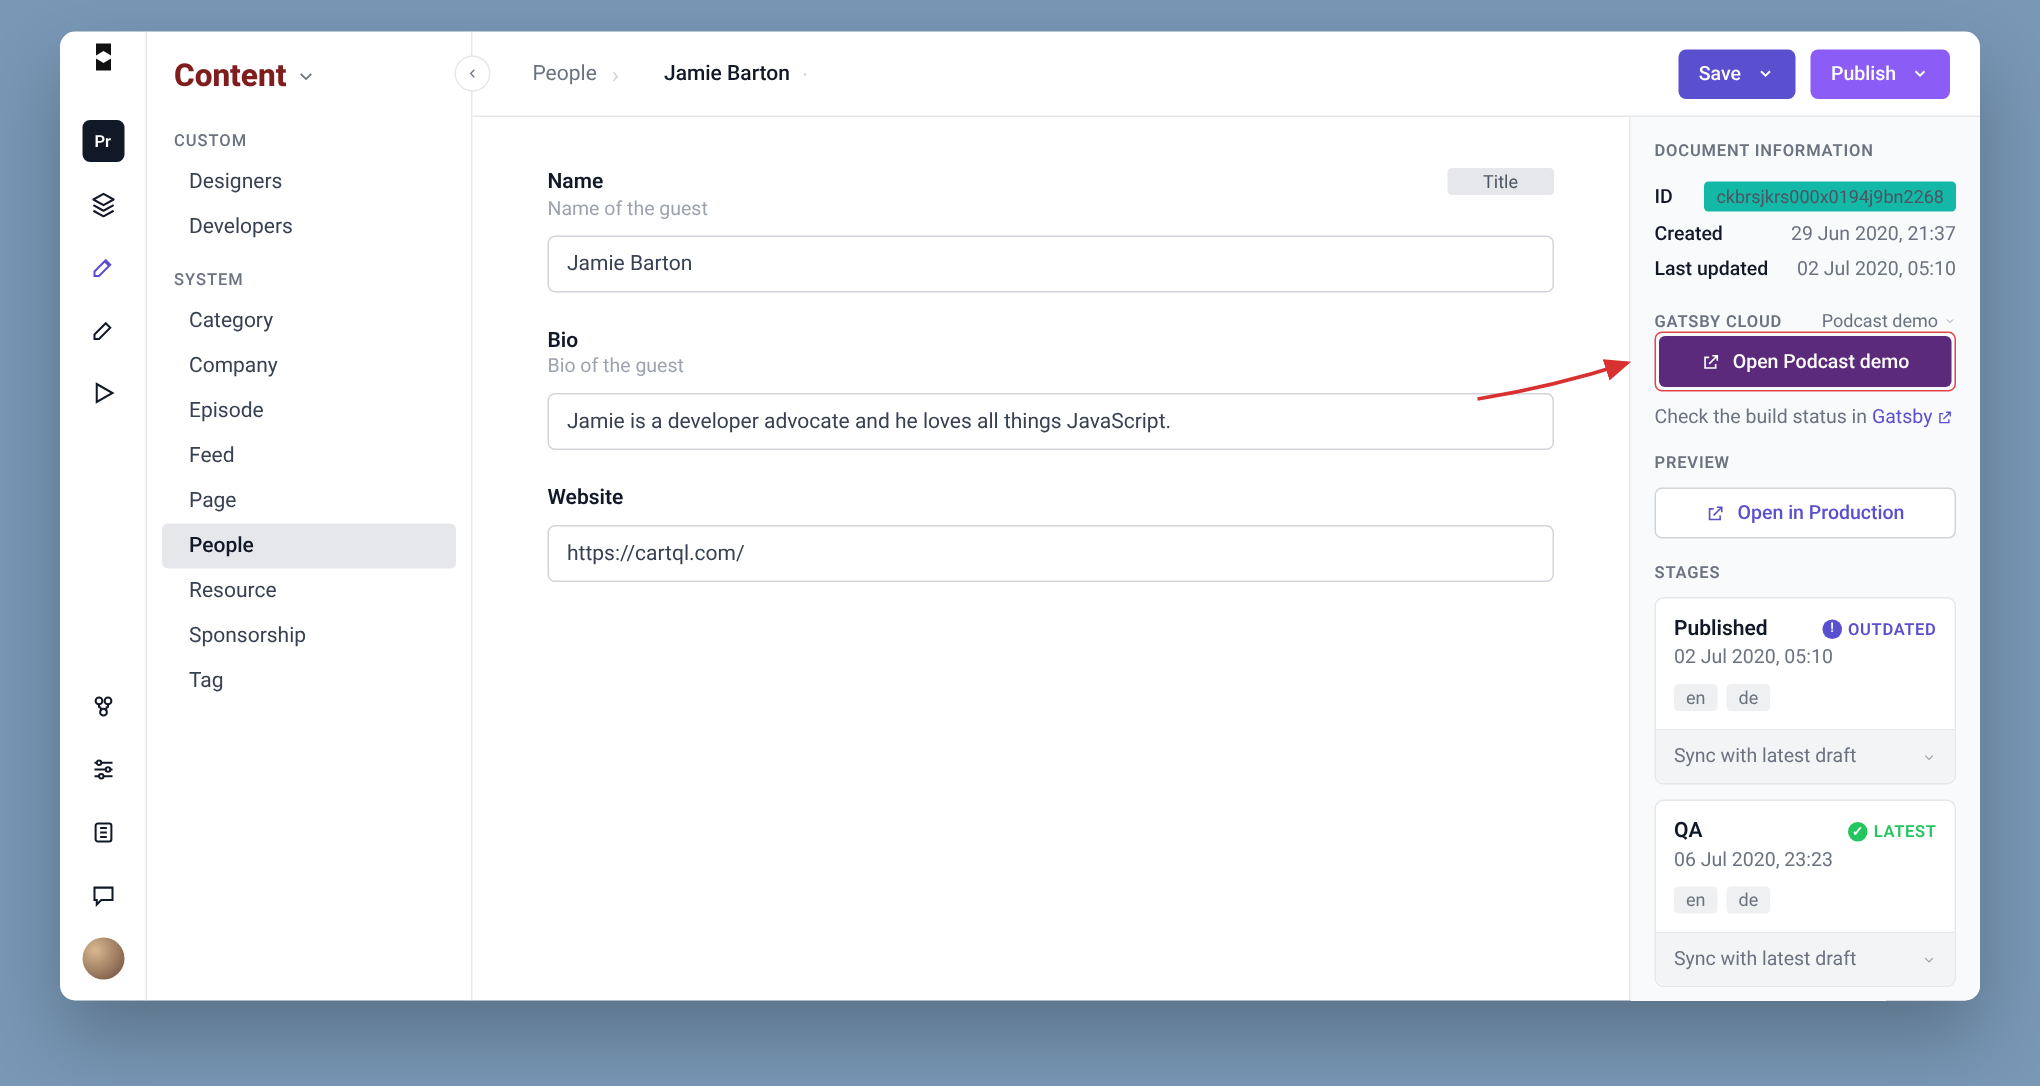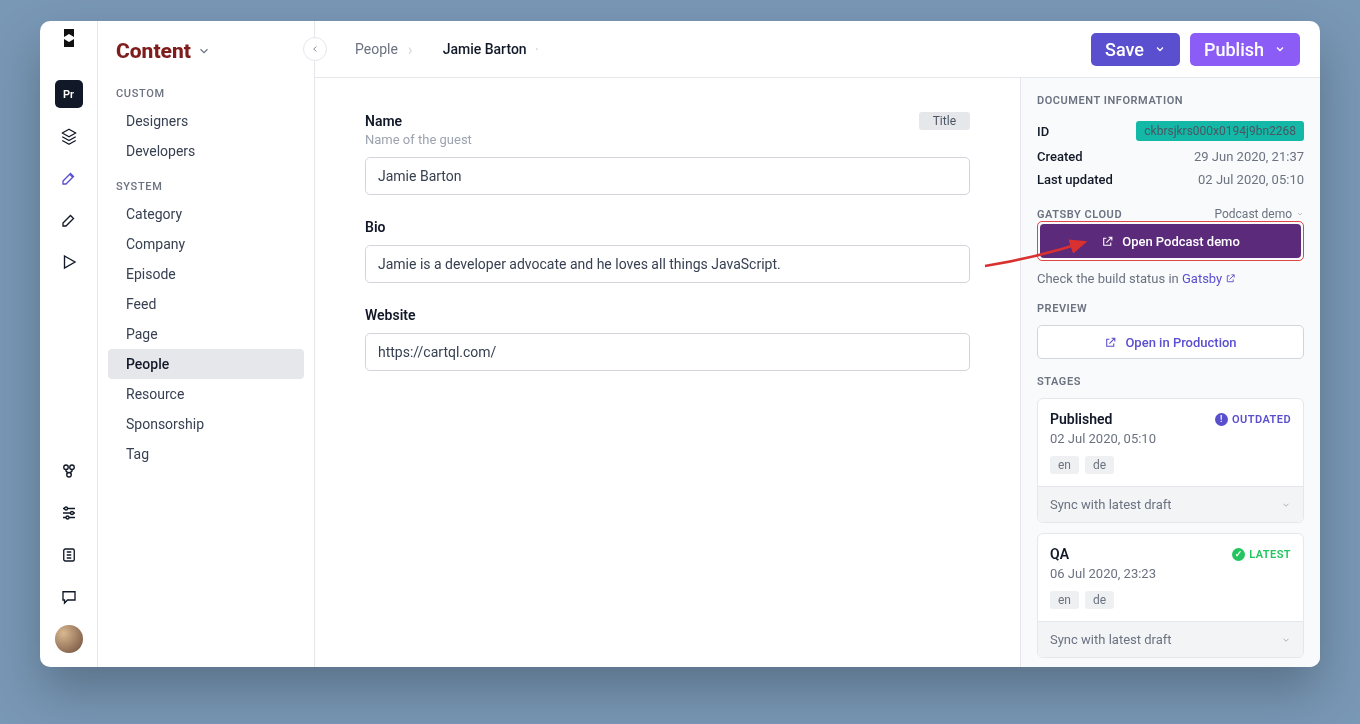--- a/index.html
+++ b/index.html
@@ -25,36 +25,36 @@
 
 
 .main { flex: 1; display: flex; flex-direction: column; }
 .topbar { height: 57px; border-bottom: 1px solid #e5e7eb; display: flex; align-items: center; padding: 0 20px; gap: 10px; position: relative; }
 .collapse-btn { width: 24px; height: 24px; border: 1px solid #e5e7eb; border-radius: 50%; display: flex; align-items: center; justify-content: center; position: absolute; left: -12px; background: #fff; cursor: pointer; }
 .collapse-btn svg { width: 10px; height: 10px; stroke: #6b7280; }
 .crumb { color: #6b7280; font-size: 14px; cursor: pointer; margin-left: 20px; }
 .crumb.cur { color: #111827; font-weight: 500; }
 .crumb-sep { color: #d1d5db; }
 .topbar .grow { flex: 1; }
-.btn { height: 33px; border: none; border-radius: 5px; padding: 0 14px; font-size: 18px; font-weight: 500; cursor: pointer; display: inline-flex; align-items: center; gap: 10px; color: #fff; }
+.btn { height: 33px; border: none; border-radius: 5px; padding: 0 14px; font-size: 13px; font-weight: 500; cursor: pointer; display: inline-flex; align-items: center; gap: 10px; color: #fff; }
 .btn.save { background: #5a4fcf; }
 .btn.publish { background: #8b5cf6; }
 .btn svg { width: 12px; height: 12px; stroke: currentColor; }
 
 .body { flex: 1; display: flex; overflow: hidden; }
 .form { flex: 1; padding: 34px 50px; overflow-y: auto; }
 .field { margin-bottom: 24px; }
 .field-head { display: flex; justify-content: space-between; align-items: center; }
 .field-label { font-size: 14px; font-weight: 600; color: #111827; }
-.field-badge { background: #e5e7eb; color: #4b5563; font-size: 12px; padding: 2px 14px; border-radius: 3px; }
+.field-badge { background: #e5e7eb; color: #4b5563; font-size: 12px; padding: 2px 24px; border-radius: 3px; }
 .field-hint { font-size: 13px; color: #9ca3af; margin-top: 2px; }
 .field input { width: 100%; height: 38px; border: 1px solid #d1d5db; border-radius: 5px; padding: 0 12px; font-size: 14px; margin-top: 10px; color: #374151; }
 
 
-.panel { width: 300px; border-left: 1px solid #e5e7eb; background: #f9fafb; overflow-y: auto; font-size: 13px; color: #374151; }
+.panel { width: 234px; border-left: 1px solid #e5e7eb; background: #f9fafb; overflow-y: auto; font-size: 13px; color: #374151; }
 .panel .block { padding: 16px; }
 .panel .sec-label { font-size: 11px; letter-spacing: .05em; color: #6b7280; font-weight: 600; margin-bottom: 10px; }
 .panel .kv { display: flex; justify-content: space-between; align-items: center; padding: 4px 0; font-size: 13px; }
 .panel .kv .k { color: #111827; font-weight: 500; }
 .panel .kv .v { color: #6b7280; }
 .panel .chip { background: #14b8a6; color: #4b5563; padding: 3px 8px; border-radius: 3px; font-size: 12px; }
 .panel .gatsby-head { display: flex; justify-content: space-between; align-items: center; }
 .panel .podcast-tgt { color: #6b7280; font-size: 12px; display: flex; align-items: center; gap: 4px; }
 .demo-btn-wrap { border: 1.5px solid #e04646; border-radius: 5px; padding: 2px; margin-bottom: 10px; }
 .demo-btn { background: #5b2a7a; color: #fff; width: 100%; height: 34px; border: none; border-radius: 4px; font-size: 13px; font-weight: 500; display: flex; align-items: center; justify-content: center; gap: 8px; cursor: pointer; }
@@ -199,20 +199,21 @@
             <span class="field-label">Name</span>
             <span class="field-badge">Title</span>
           </div>
           <div class="field-hint">Name of the guest</div>
           <input value="Jamie Barton" style="">
         </div>
         <div class="field">
           <div class="field-head">
             <span class="field-label">Bio</span>
           </div>
+          <div class="field-hint">Bio of the guest</div>
           <input value="Jamie is a developer advocate and he loves all things JavaScript." style="">
         </div>
         <div class="field">
           <div class="field-head">
             <span class="field-label">Website</span>
           </div>
           <input value="https://cartql.com/" style="">
         </div>
       </div>
 

